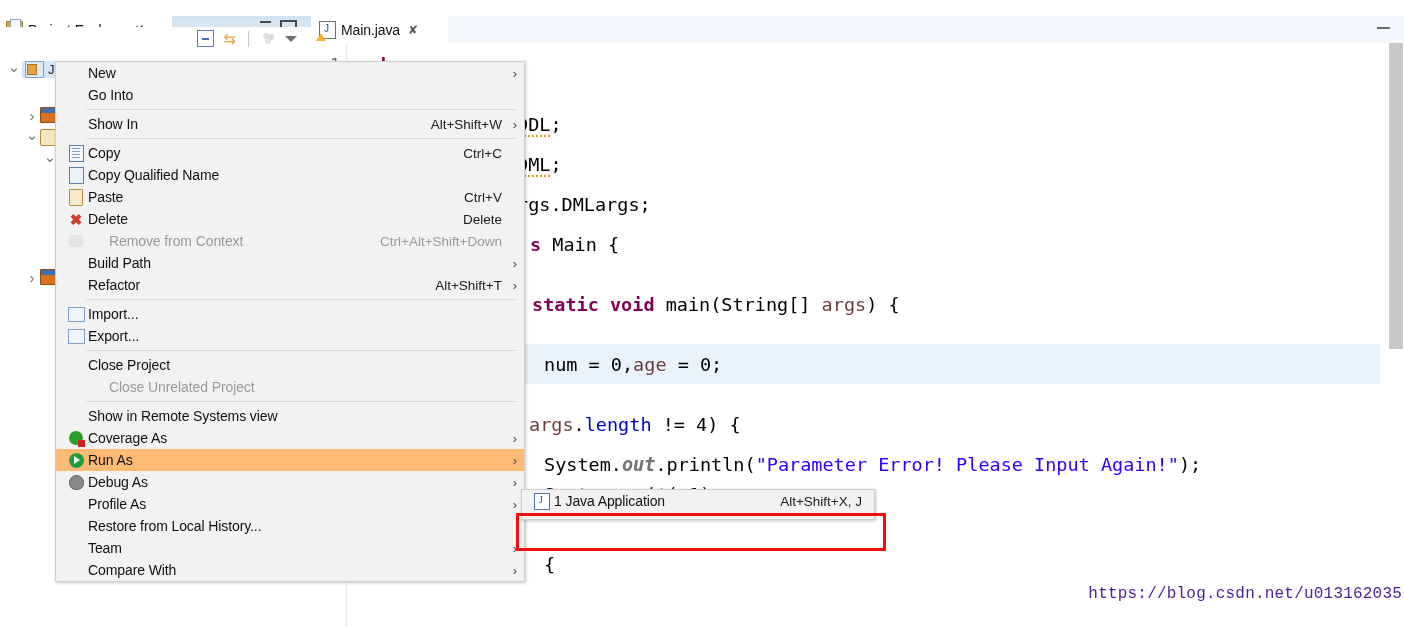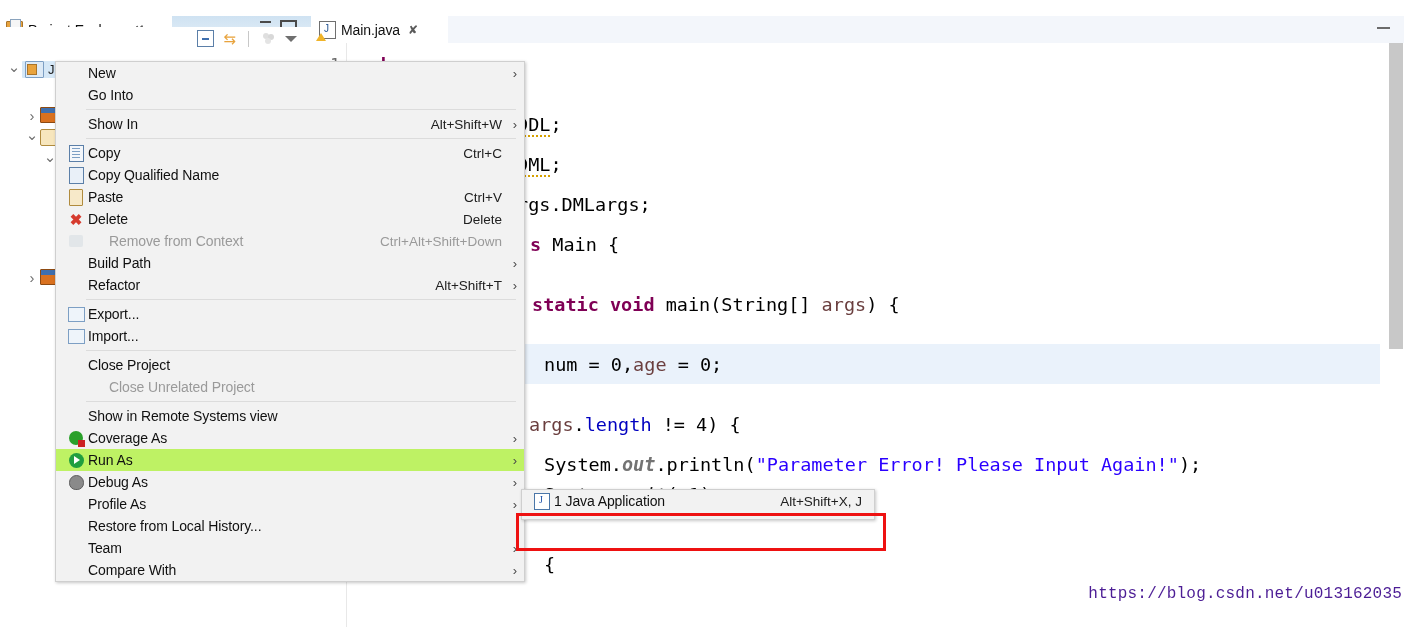--- a/index.html
+++ b/index.html
@@ -70,21 +70,21 @@
 
   
   .ctxmenu{position:absolute;left:55px;top:61px;width:470px;background:#f2f2f2;
            border:1px solid #cfcfcf;box-shadow:1px 1px 3px rgba(0,0,0,.22);box-sizing:border-box;}
   .mi{position:relative;height:22px;display:flex;align-items:center;box-sizing:border-box;padding-left:8px;}
   .mi .ico{width:24px;height:16px;display:flex;align-items:center;justify-content:center;flex:0 0 24px;}
   .mi .lbl{font-size:14px;color:#101010;letter-spacing:-.1px;}
   .mi .acc{position:absolute;right:22px;font-size:13.5px;color:#202020;}
   .mi .arrow{position:absolute;right:7px;font-size:13px;color:#4a4a4a;}
   .mi.disabled .lbl,.mi.disabled .acc{color:#9a9a9a;margin-left:21px;}
-  .mi.sel{background:#bef264;}
+  .mi.sel{background:#fdba74;}
   .msep{height:1px;background:#dcdcdc;margin:3px 8px 3px 30px;}
 
   
   .submenu{position:absolute;left:521px;top:489px;width:354px;background:#f2f2f2;
            border:1px solid #cfcfcf;box-shadow:1px 1px 3px rgba(0,0,0,.22);box-sizing:border-box;}
   .submenu .mi .acc{right:12px;margin-left:24px;}
   .redbox{position:absolute;left:516px;top:513px;width:370px;height:38px;
           border:3px solid #ee1111;box-sizing:border-box;pointer-events:none;}
 
   
@@ -284,29 +284,29 @@
     </div>
     <div class="mi">
       <span class="ico"></span>
       <span class="lbl">Refactor</span>
       <span class="acc">Alt+Shift+T</span>
       <span class="arrow">›</span>
     </div>
     <div class="msep"></div>
     <div class="mi">
       <span class="ico">
+        <span class="ic-imp"></span>
+      </span>
+      <span class="lbl">Import...</span>
+    </div>
+    <div class="mi">
+      <span class="ico">
         <span class="ic-exp"></span>
       </span>
       <span class="lbl">Export...</span>
-    </div>
-    <div class="mi">
-      <span class="ico">
-        <span class="ic-imp"></span>
-      </span>
-      <span class="lbl">Import...</span>
     </div>
     <div class="msep"></div>
     <div class="mi">
       <span class="ico"></span>
       <span class="lbl">Close Project</span>
     </div>
     <div class="mi disabled">
       <span class="ico"></span>
       <span class="lbl">Close Unrelated Project</span>
     </div>

